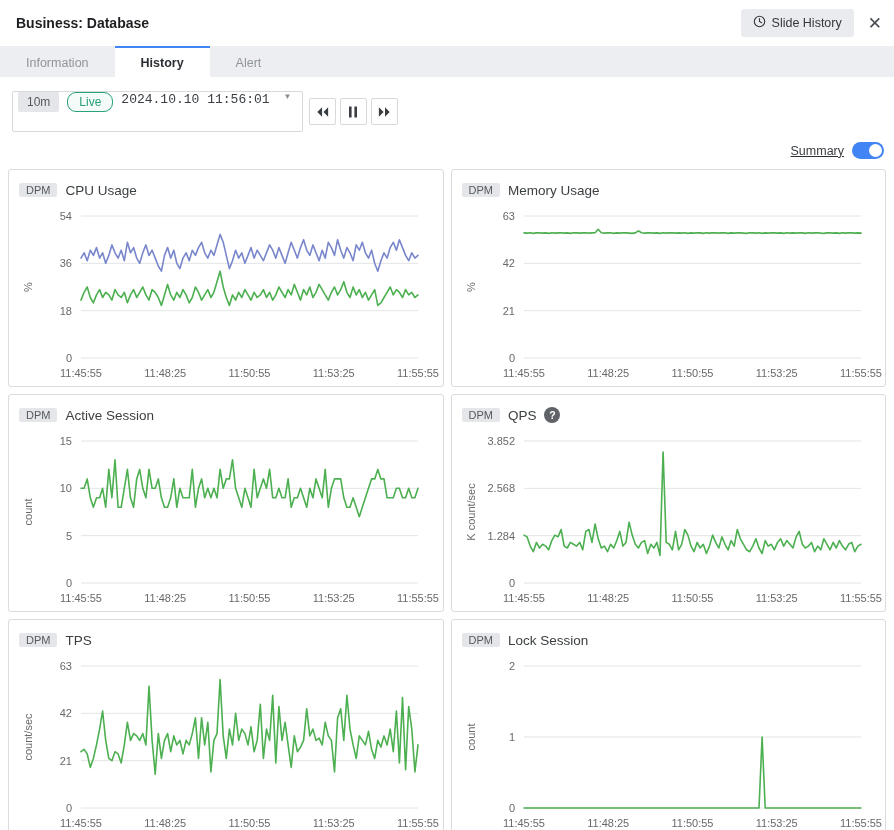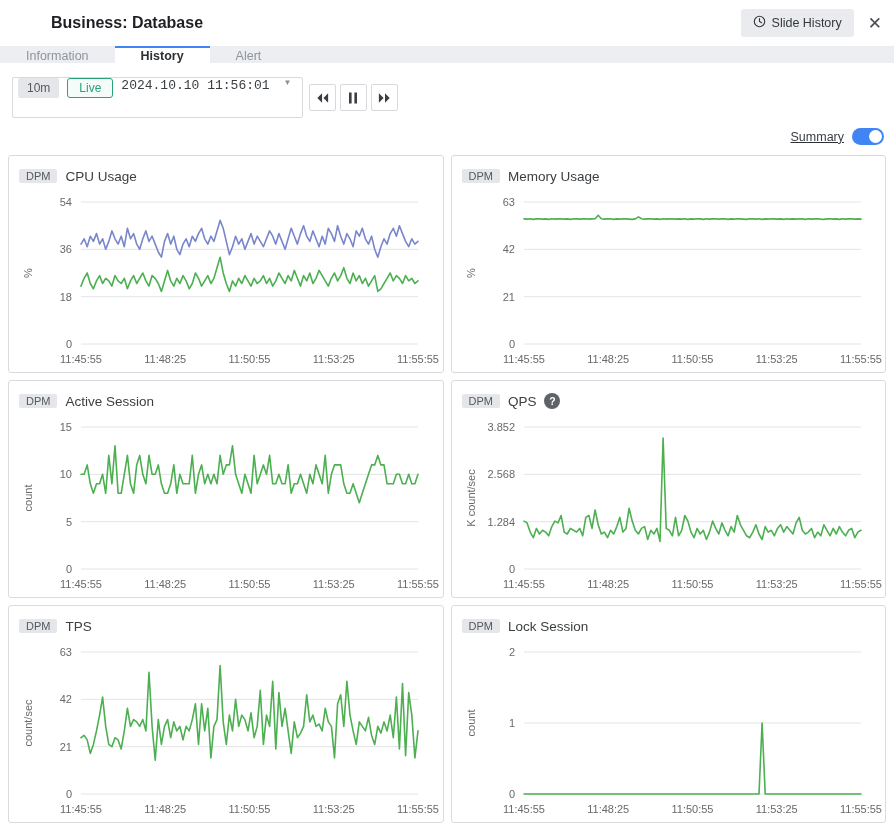--- a/index.html
+++ b/index.html
@@ -1,40 +1,40 @@
 <!DOCTYPE html>
 <html><head>
 <meta charset="utf-8">
 <style>
   * { margin:0; padding:0; box-sizing:border-box; }
   html,body { background:#fff; width:894px; }
   body { font-family:"Liberation Sans","DejaVu Sans",sans-serif; color:#2b2f33; }
 
   
   .titlebar { display:flex; align-items:center; height:46px; padding:0 12px 0 16px; }
-  .titlebar h1 { font-size:16px; font-weight:700; color:#1d1f22; flex:1;margin-left:35px; }
+  .titlebar h1 { font-size:14px; font-weight:700; color:#1d1f22; flex:1; }
   .btn-slide { display:flex; align-items:center; gap:6px; background:#e9ebee; border:none;
                border-radius:3px; padding:6px 12px; font-size:12.5px; color:#33373b; cursor:pointer;
                font-family:inherit; }
   .close-x { margin-left:14px; font-size:17px; color:#4a4e52; cursor:pointer; line-height:1;
              background:none; border:none; font-family:inherit; }
 
   
-  .tabbar { display:flex; background:#eceef1; height:17px; align-items:stretch; }
+  .tabbar { display:flex; background:#eceef1; height:31px; align-items:stretch; }
   .tab { padding:0 26px; display:flex; align-items:center; font-size:12.5px; color:#8f959b;
          cursor:pointer; border-top:2px solid transparent; }
   .tab.active { background:#fff; color:#2b2f33; font-weight:700; border-top:2px solid #4184f3; }
 
   
   .controls { display:flex; align-items:center; padding:14px 8px 0 12px; }
   .section-title { font-size:13px; font-weight:700; color:#1d1f22; flex:1; }
   .time-widget { display:flex; align-items:flex-start; gap:8px; border:1px solid #d7d9dc; border-radius:2px;
                  background:#fff; height:41px; padding:0 10px 0 5px; min-width:282px; cursor:pointer; }
   .chip-range { background:#e4e6e9; border-radius:2px; padding:3px 9px; font-size:12px; color:#55595d; }
-  .chip-live { border:1px solid #27a376; color:#27a376; background:#f5fbf8; border-radius:3px;
+  .chip-live { border:1px solid #27a376; color:#27a376; background:#f5fbf8; border-radius:9px;
                padding:2px 11px; font-size:12px; }
   .datetime { font-size:13px; color:#3a3e42; flex:1;font-family:Liberation Mono, monospace; }
   .caret { font-size:8px; color:#8a8f94; margin-left:6px; }
   .pb-group { display:flex; gap:4px; margin-left:6px; }
   .pb-btn { width:27px; height:27px; border:1px solid #d7d9dc; border-radius:2px; background:#fff;
             display:flex; align-items:center; justify-content:center; cursor:pointer; }
   .pb-btn svg { display:block; }
 
   .summary-row { display:flex; justify-content:flex-end; align-items:center; gap:8px; padding:10px 10px 2px 0;text-decoration:underline; }
   .summary-label { font-size:12.5px; color:#3a3e42; }

